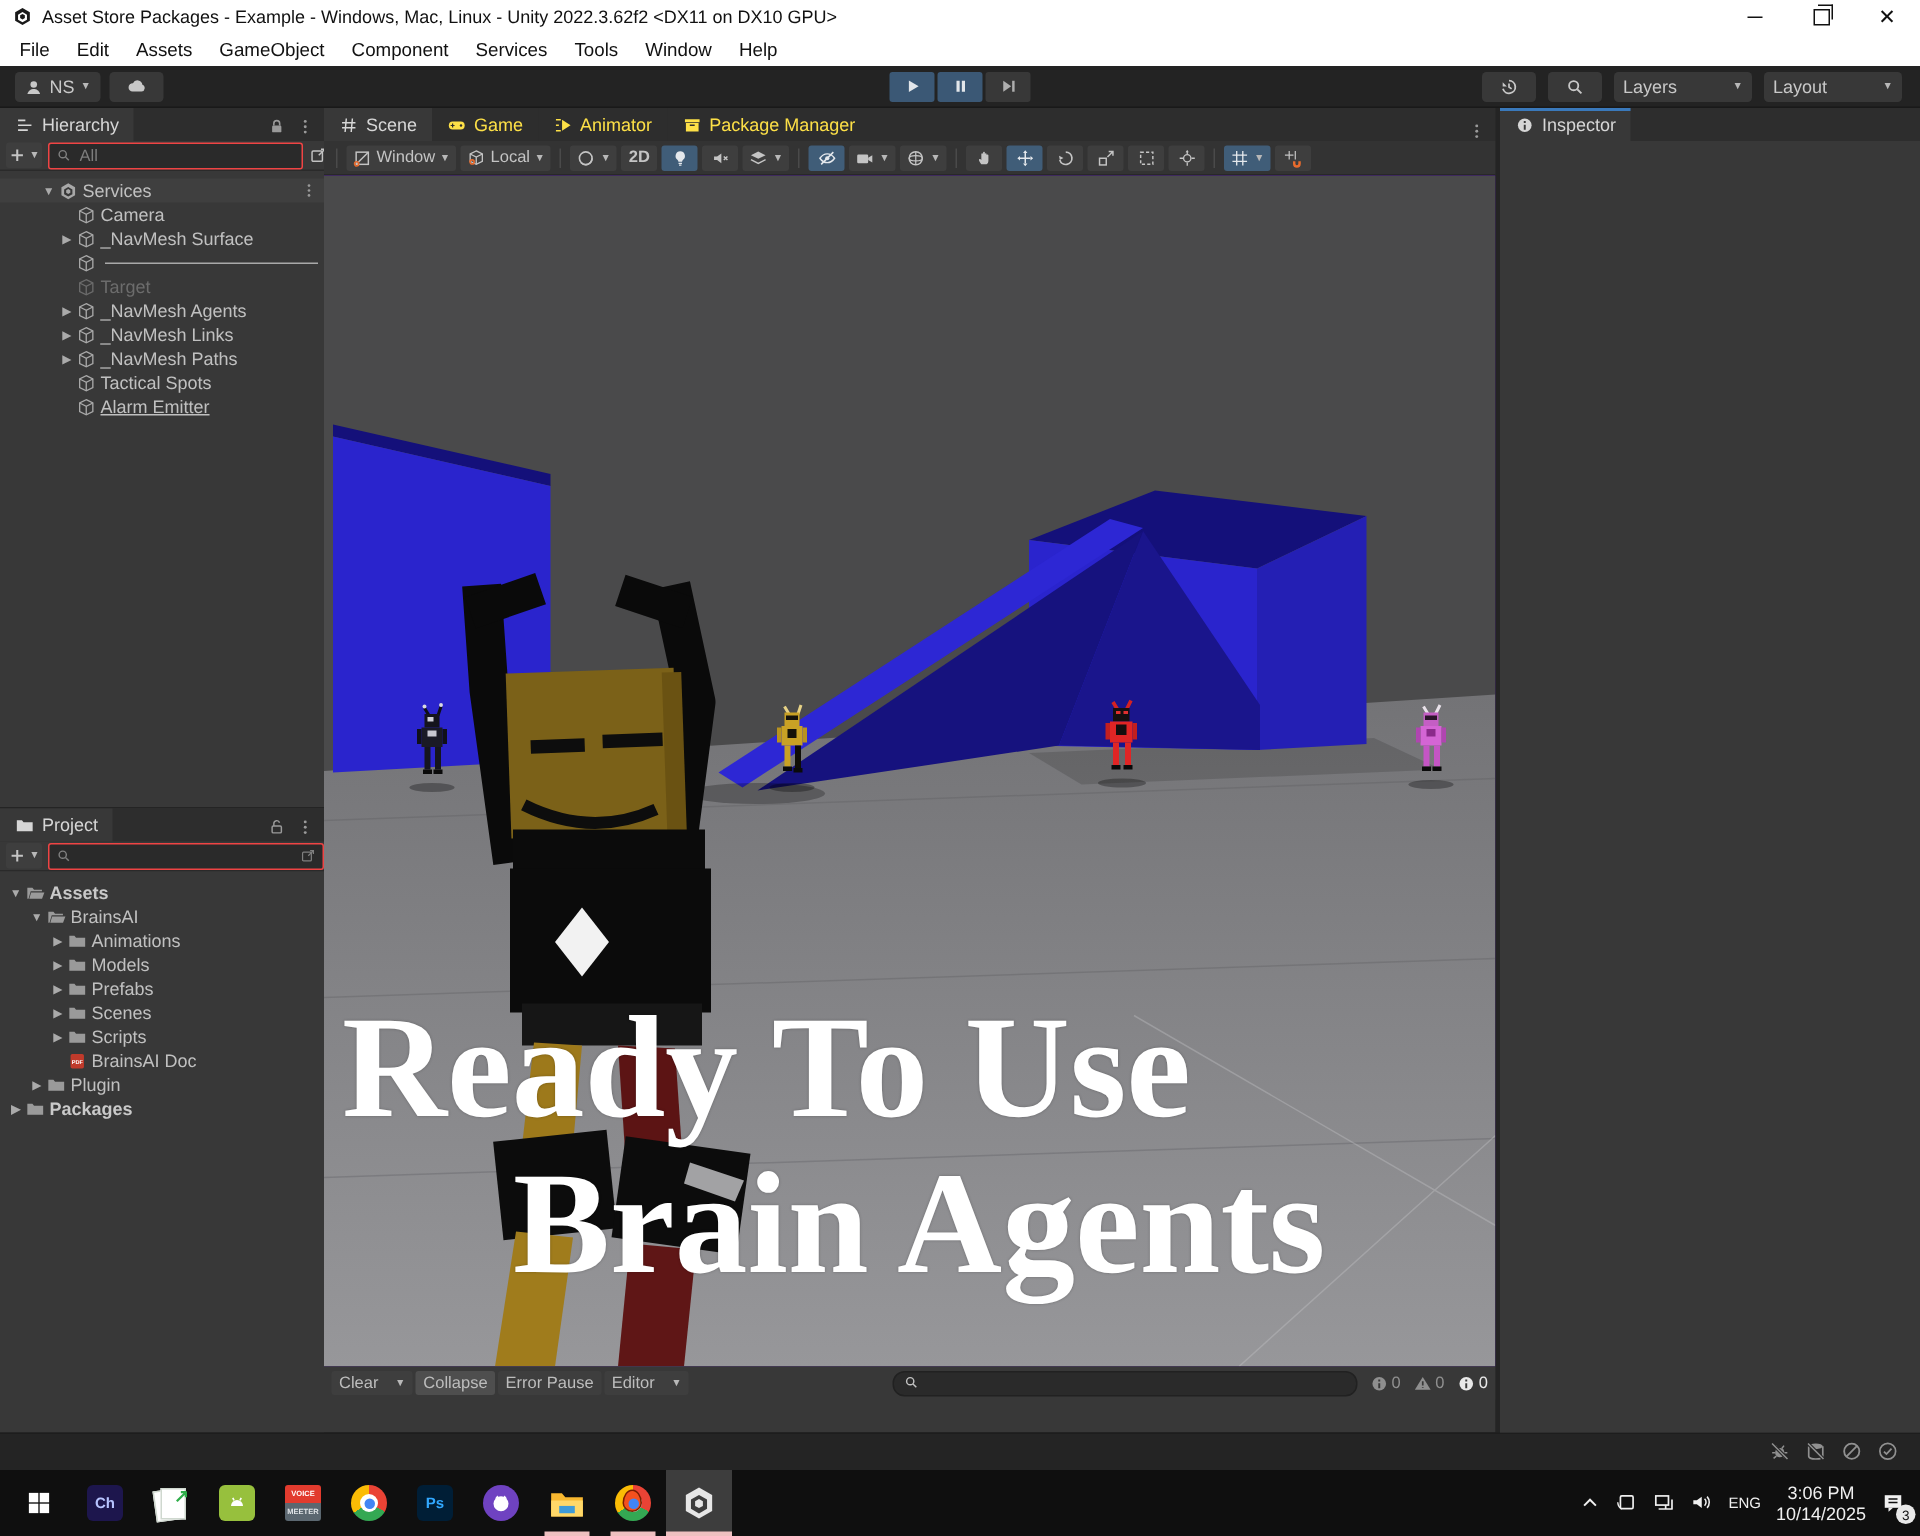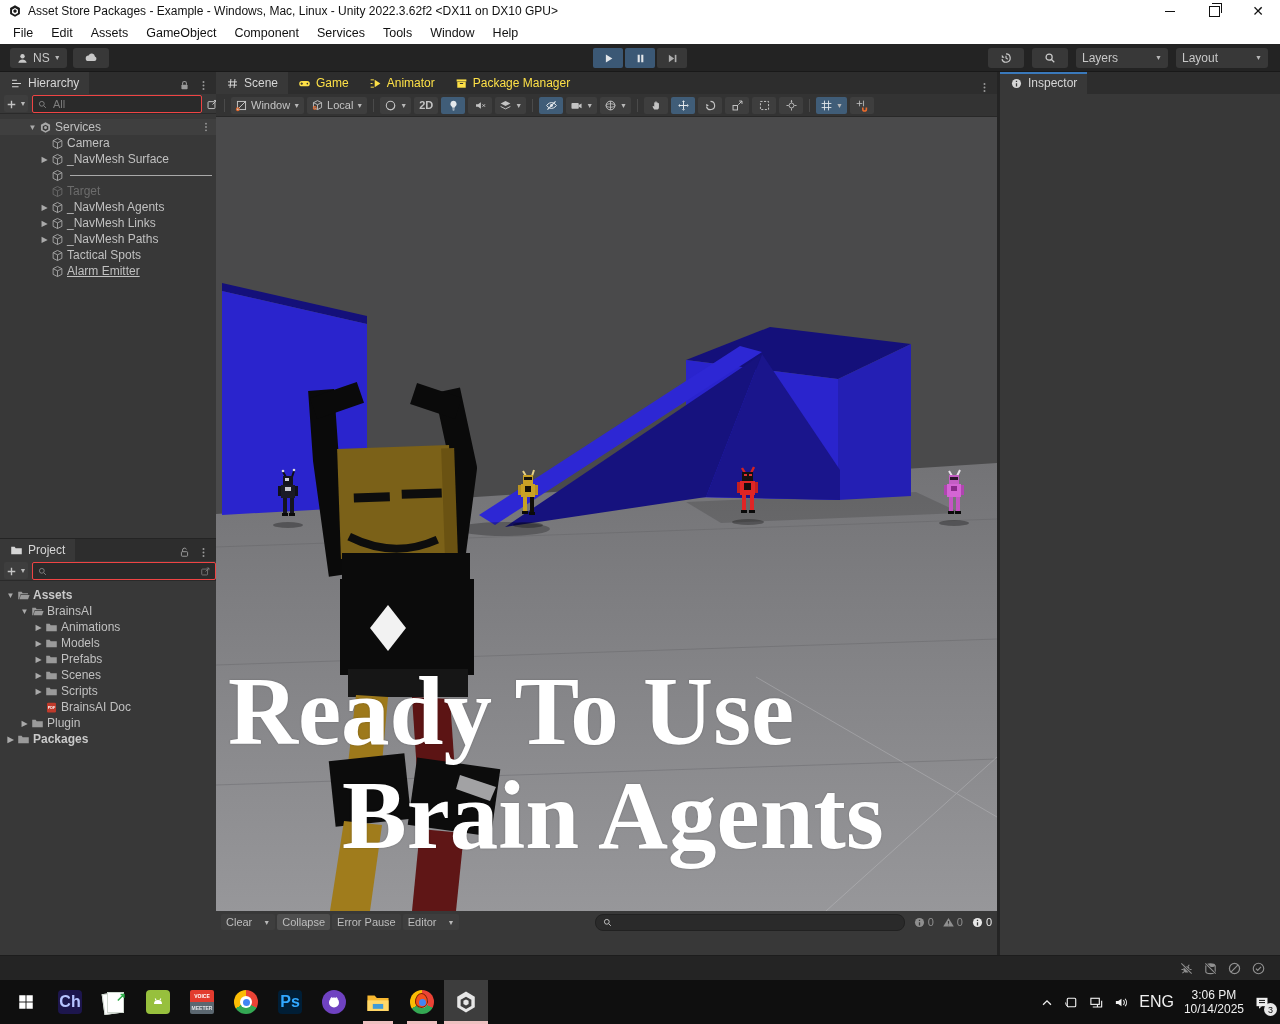--- a/index.html
+++ b/index.html
@@ -80,27 +80,27 @@
 
   #status-bar{position:absolute;left:0;top:911px;width:1280px;height:25px;background:#242424;border-top:1px solid #1d1d1d;box-sizing:border-box;display:flex;align-items:center;justify-content:flex-end;gap:9px;padding-right:14px;color:#909090;}
 
   
   #taskbar{position:absolute;left:0;top:980px;width:1280px;height:44px;background:#0f0f0f;display:flex;align-items:center;color:#eee;}
   #tb-apps{display:flex;align-items:center;height:100%;padding-left:4px;}
   .tb-app{width:44px;height:44px;display:flex;align-items:center;justify-content:center;position:relative;flex:none;}
   .tb-app.active-app{background:#3d3d3d;}
   .tb-app .underline{position:absolute;bottom:0;left:7px;right:7px;height:3px;background:#eec0c0;}
   .tb-app.active-app .underline{left:0;right:0;}
-  .badge-sq{width:24px;height:24px;border-radius:4px;display:flex;align-items:center;justify-content:center;font-weight:700;font-size:16px;}
+  .badge-sq{width:24px;height:24px;border-radius:4px;display:flex;align-items:center;justify-content:center;font-weight:700;font-size:10px;}
   .chrome-ball{width:24px;height:24px;border-radius:50%;background:conic-gradient(#ea4335 0 33%,#34a853 33% 66%,#fbbc05 66% 100%);position:relative;}
   .chrome-ball:before{content:"";position:absolute;left:6px;top:6px;width:12px;height:12px;border-radius:50%;background:#fff;}
   .chrome-ball:after{content:"";position:absolute;left:8.5px;top:8.5px;width:7px;height:7px;border-radius:50%;background:#4285f4;}
   .flame{position:absolute;right:6px;bottom:6px;width:11px;height:13px;background:#f4511e;border-radius:50% 50% 50% 50%/60% 60% 40% 40%;border:1px solid #7a1f00;}
   #tray{margin-left:auto;display:flex;align-items:center;gap:10px;padding-right:10px;color:#f0f0f0;}
-  #tray .t-label{font-size:16px;}
+  #tray .t-label{font-size:10px;}
   #clockbox{text-align:center;font-size:12px;line-height:14px;}
   #notif{position:relative;}
   #notif .nbadge{position:absolute;right:-7px;bottom:-5px;width:13px;height:13px;border-radius:50%;background:#e8e8e8;color:#111;font-size:9px;display:flex;align-items:center;justify-content:center;}
   .vm-icon{width:24px;height:24px;display:flex;flex-direction:column;border-radius:2px;overflow:hidden;}
   .vm-icon .vm1{flex:1;background:#e23b2e;color:#fff;font-size:5px;font-weight:700;display:flex;align-items:center;justify-content:center;}
   .vm-icon .vm2{flex:1;background:#5b6770;color:#dfe3e6;font-size:5px;font-weight:700;display:flex;align-items:center;justify-content:center;}
   .docs-icon{position:relative;width:24px;height:24px;}
   .docs-icon .pg{position:absolute;width:15px;height:19px;background:#fff;border:1px solid #cfd8cf;}
   .docs-icon .ar{position:absolute;right:0;top:0;color:#2fae4a;font-size:12px;font-weight:700;}
 </style>

